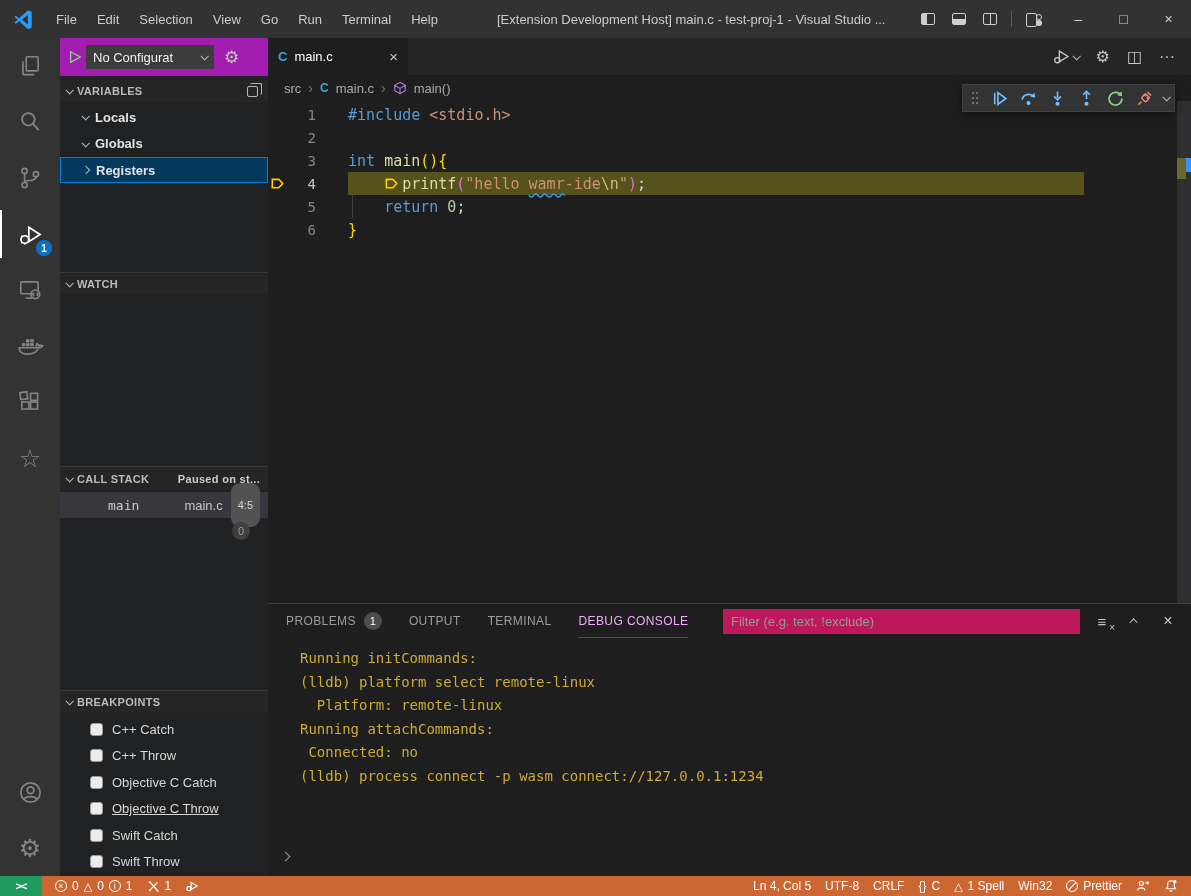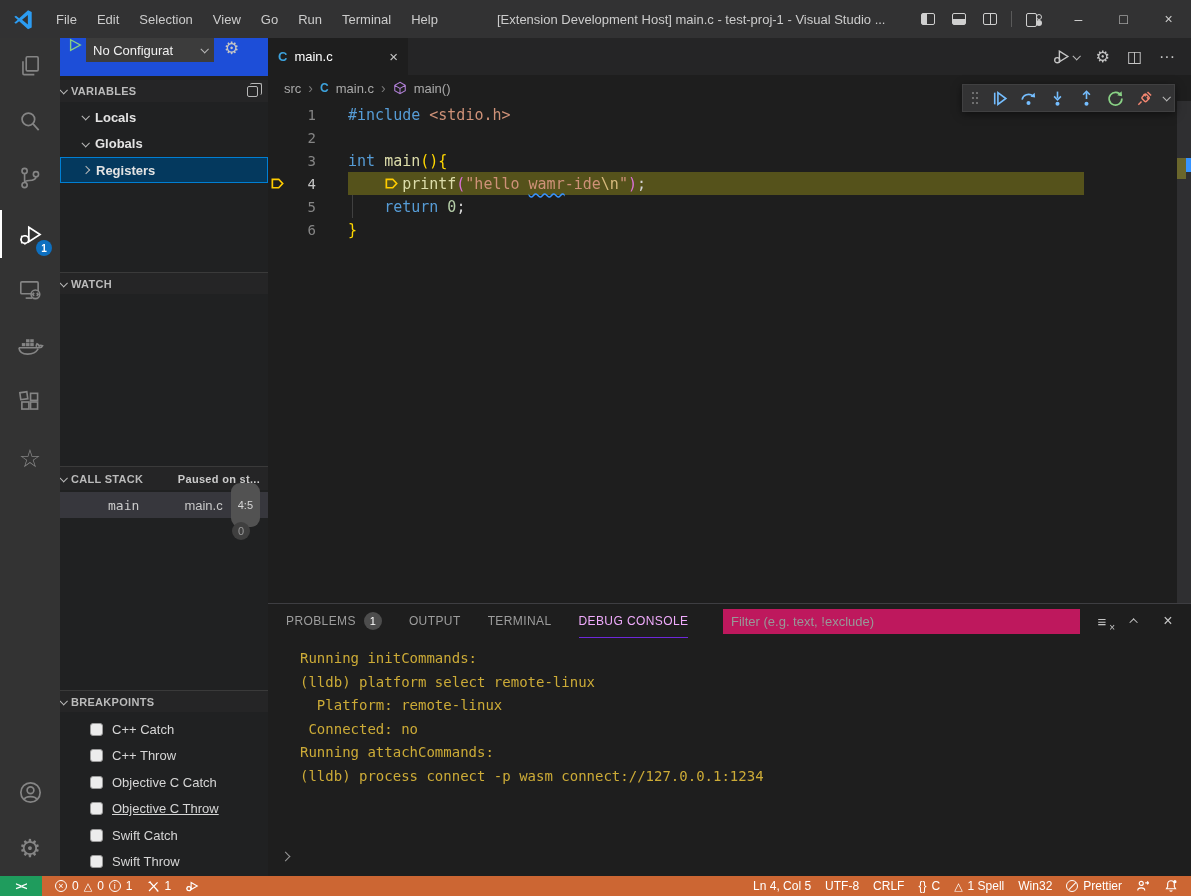--- a/index.html
+++ b/index.html
@@ -32,25 +32,25 @@
 .activitybar{width:60px;background:#333333;display:flex;flex-direction:column;align-items:stretch;flex:none}
 .ab-item{height:56px;display:flex;align-items:center;justify-content:center;position:relative;color:#858585}
 .ab-item.active{color:#ffffff}
 .ab-item.active::before{content:"";position:absolute;left:0;top:4px;bottom:4px;width:2px;background:#ffffff}
 .ab-badge{position:absolute;right:8px;bottom:6px;width:16px;height:16px;border-radius:50%;background:#0e70c0;color:#fff;font-size:10px;display:flex;align-items:center;justify-content:center;font-weight:bold}
 .ab-glyph{font-size:25px;line-height:1;color:#858585}
 .ab-bottom{margin-top:auto}
 
 
 .sidebar{width:208px;background:#202122;position:relative;flex:none;overflow:hidden}
-.sb-toolbar{position:absolute;top:0;left:0;right:0;height:38px;background:#1d4ed8;display:flex;padding-left:8px}
+.sb-toolbar{position:absolute;top:0;left:0;right:0;height:38px;background:#a21caf;display:flex;align-items:center;padding-left:8px}
 .play-btn{color:#89d185;margin-right:4px;display:flex}
 .config-select{width:128px;height:24px;background:#3c3c3c;border:1px solid #3c3c3c;color:#f0f0f0;font-size:13px;display:flex;align-items:center;padding:0 6px;justify-content:space-between;white-space:nowrap;overflow:hidden}
 .sb-gear{margin-left:10px;font-size:17px;color:#c5c5c5}
-.sec-header{position:absolute;left:0;right:0;height:22px;display:flex;align-items:center;font-size:11px;font-weight:bold;color:#bbbbbb;letter-spacing:.3px;background:#252526;border-top:1px solid #3a3a3a}
+.sec-header{position:absolute;left:0;right:0;height:22px;display:flex;align-items:center;padding-left:6px;font-size:11px;font-weight:bold;color:#bbbbbb;letter-spacing:.3px;background:#252526;border-top:1px solid #3a3a3a}
 .sec-header .chev{margin-right:5px}
 .chev{display:inline-block;width:6px;height:6px;border-right:1.4px solid #b8b8b8;border-bottom:1.4px solid #b8b8b8}
 .chev.down{transform:rotate(45deg) translateY(-1px)}
 .chev.right{transform:rotate(-45deg)}
 .chev.up{transform:rotate(-135deg) translateY(-2px)}
 .tree-row{position:absolute;left:0;right:0;height:26px;display:flex;align-items:center;padding-left:22px;font-size:13px;font-weight:bold;color:#e3e3e3}
 .tree-row .chev{margin-right:7px}
 .tree-row.selected{background:#04395e;border:1px solid #007fd4}
 .hdr-icon{margin-left:auto;margin-right:10px;position:relative;width:11px;height:11px;border:1px solid #b8b8b8;border-radius:2px}
 .hdr-icon::after{content:"";position:absolute;left:2px;top:-4px;width:11px;height:11px;border:1px solid #b8b8b8;border-left:none;border-bottom:none;border-radius:2px}
@@ -466,21 +466,21 @@
             </div>
           <input class="filter-input" placeholder="Filter (e.g. text, !exclude)" style="">
           <div class="panel-icons">
             <span class="pi clear-icon">≡</span>
             <span class="pi">
                 <span class="chev up" style="border-color:#c5c5c5"></span>
               </span>
             <span class="pi" style="font-size:16px">×</span>
           </div>
         </div>
-        <div class="console" id="console-lines"><div>Running initCommands:</div><div>(lldb) platform select remote-linux</div><div>  Platform: remote-linux</div><div> Connected: no</div><div>Running attachCommands:</div><div>(lldb) process connect -p wasm connect://127.0.0.1:1234</div></div>
+        <div class="console" id="console-lines"><div>Running initCommands:</div><div>(lldb) platform select remote-linux</div><div>  Platform: remote-linux</div><div>Running attachCommands:</div><div> Connected: no</div><div>(lldb) process connect -p wasm connect://127.0.0.1:1234</div></div>
         <div class="prompt"><span class="chev right" style="border-color:#9a9a9a;width:7px;height:7px"></span></div>
       </div>
     </div>
   </div>
 
   <div class="statusbar">
     <div class="remote">&gt;&lt;</div>
     <div class="sb-item" style="margin-left:6px">
       <span class="mini-circle">×</span>
         <span>0</span>

